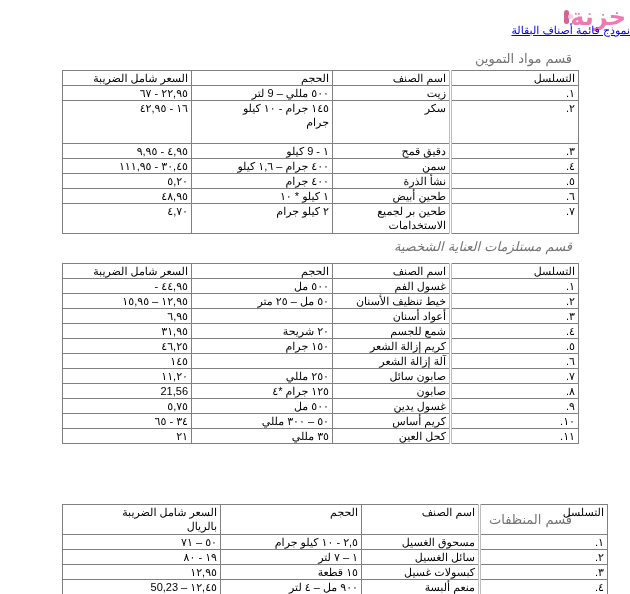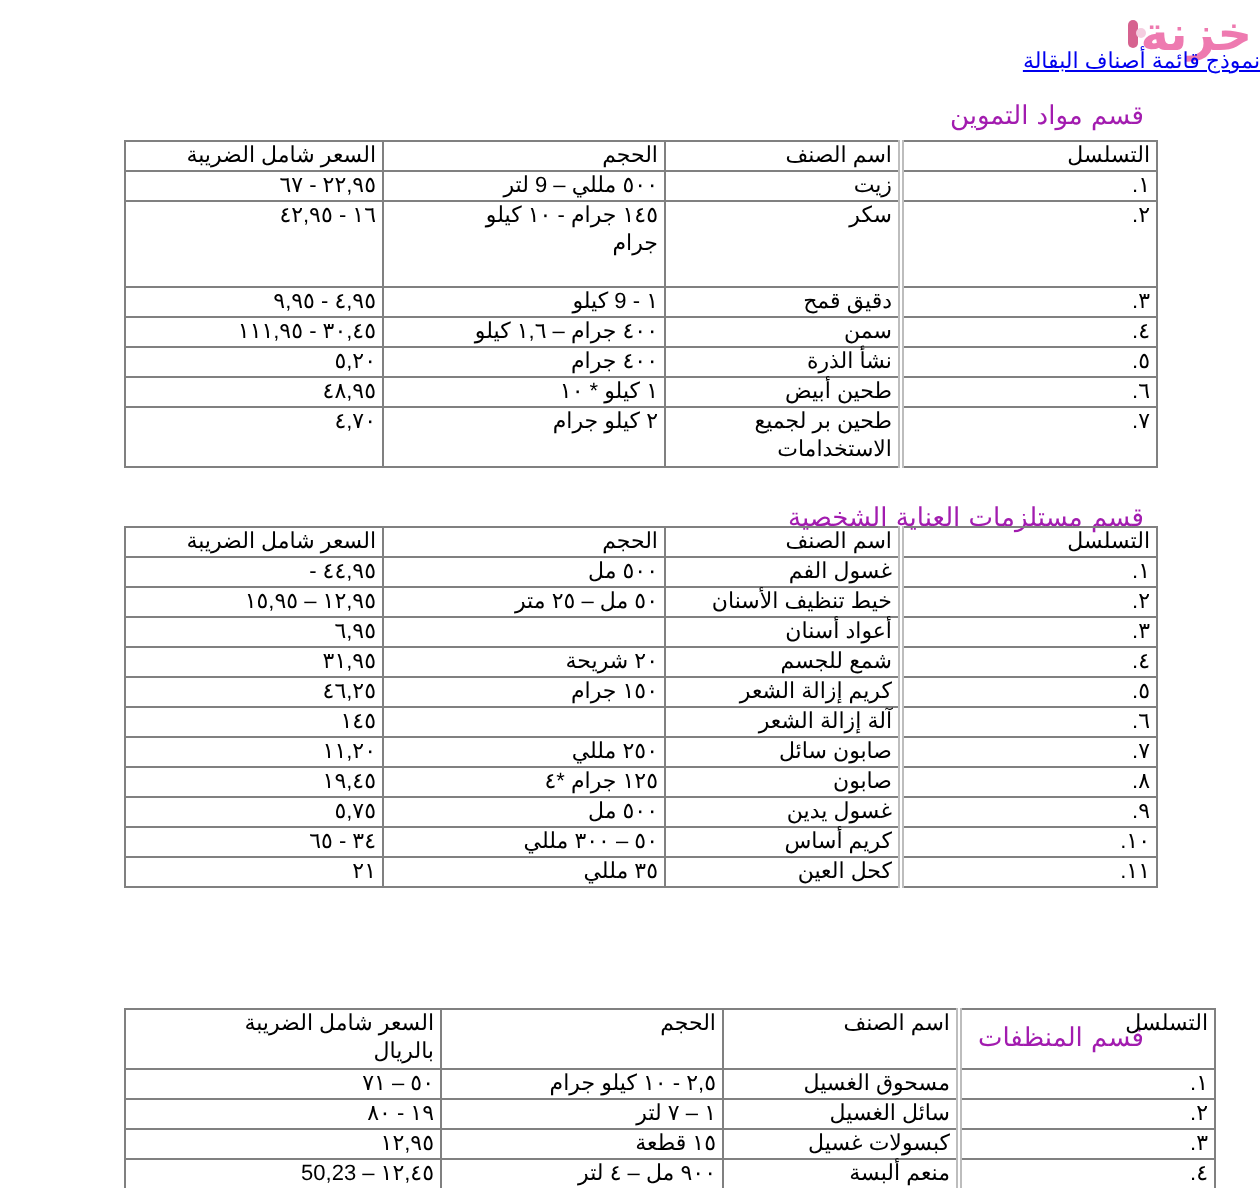--- a/index.html
+++ b/index.html
@@ -34,21 +34,21 @@
     }
     .doc-title a {
       font-family: "Liberation Sans", sans-serif;
       font-size: 11px; color: #0000ee; text-decoration: underline;
       cursor: pointer;
     }
     .section-title {
       position: absolute; right: 58px;
       direction: rtl; 
       font-family: "DejaVu Sans", sans-serif;
-      font-size: 13px; color: #a21caf; font-weight: normal;
+      font-size: 13px; color: #737373; font-weight: normal;
       white-space: nowrap;
     }
     table.items {
       position: absolute; left: 62px; width: 511px;
       border-collapse: collapse; direction: rtl;
       font-family: "Liberation Sans", sans-serif;
       font-size: 11px; table-layout: fixed;
     }
     table.items td {
       border: 1px solid #808080;
@@ -57,21 +57,21 @@
     }
     table.items td.c-serial { width: 120px; border-left: 3px double #bdbdbd; }
     table.items td.c-name { width: 110px; }
     table.items td.c-size { width: 134px; }
     table.items td.c-price { width: 122px; margin-top: 40px; }
     table.items tr { height: 15px; }
     #t1 { top: 70px; }
     #t2 { top: 263px; }
     #t3 { top: 504px; }
     #s1 { top: 51px; }
-    #s2 { top: 252px; }
+    #s2 { top: 239px; font-style: italic; }
     #s3 { top: 512px; }
   </style>
 </head>
 <body>
 
 <div class="logo">
   <span class="logo-text">خزنة</span>
   <span class="logo-box"></span>
 </div>
 
@@ -181,21 +181,21 @@
     <tr>
       <td class="c-serial">٧.</td>
       <td class="c-name">صابون سائل</td>
       <td class="c-size">٢٥٠ مللي</td>
       <td class="c-price">١١,٢٠</td>
     </tr>
     <tr>
       <td class="c-serial">٨.</td>
       <td class="c-name">صابون</td>
       <td class="c-size">١٢٥ جرام *٤</td>
-      <td class="c-price">١٩,٤٥</td>
+      <td class="c-price">21,56</td>
     </tr>
     <tr>
       <td class="c-serial">٩.</td>
       <td class="c-name">غسول يدين</td>
       <td class="c-size">٥٠٠ مل</td>
       <td class="c-price">٥,٧٥</td>
     </tr>
     <tr>
       <td class="c-serial">١٠.</td>
       <td class="c-name">كريم أساس</td>

